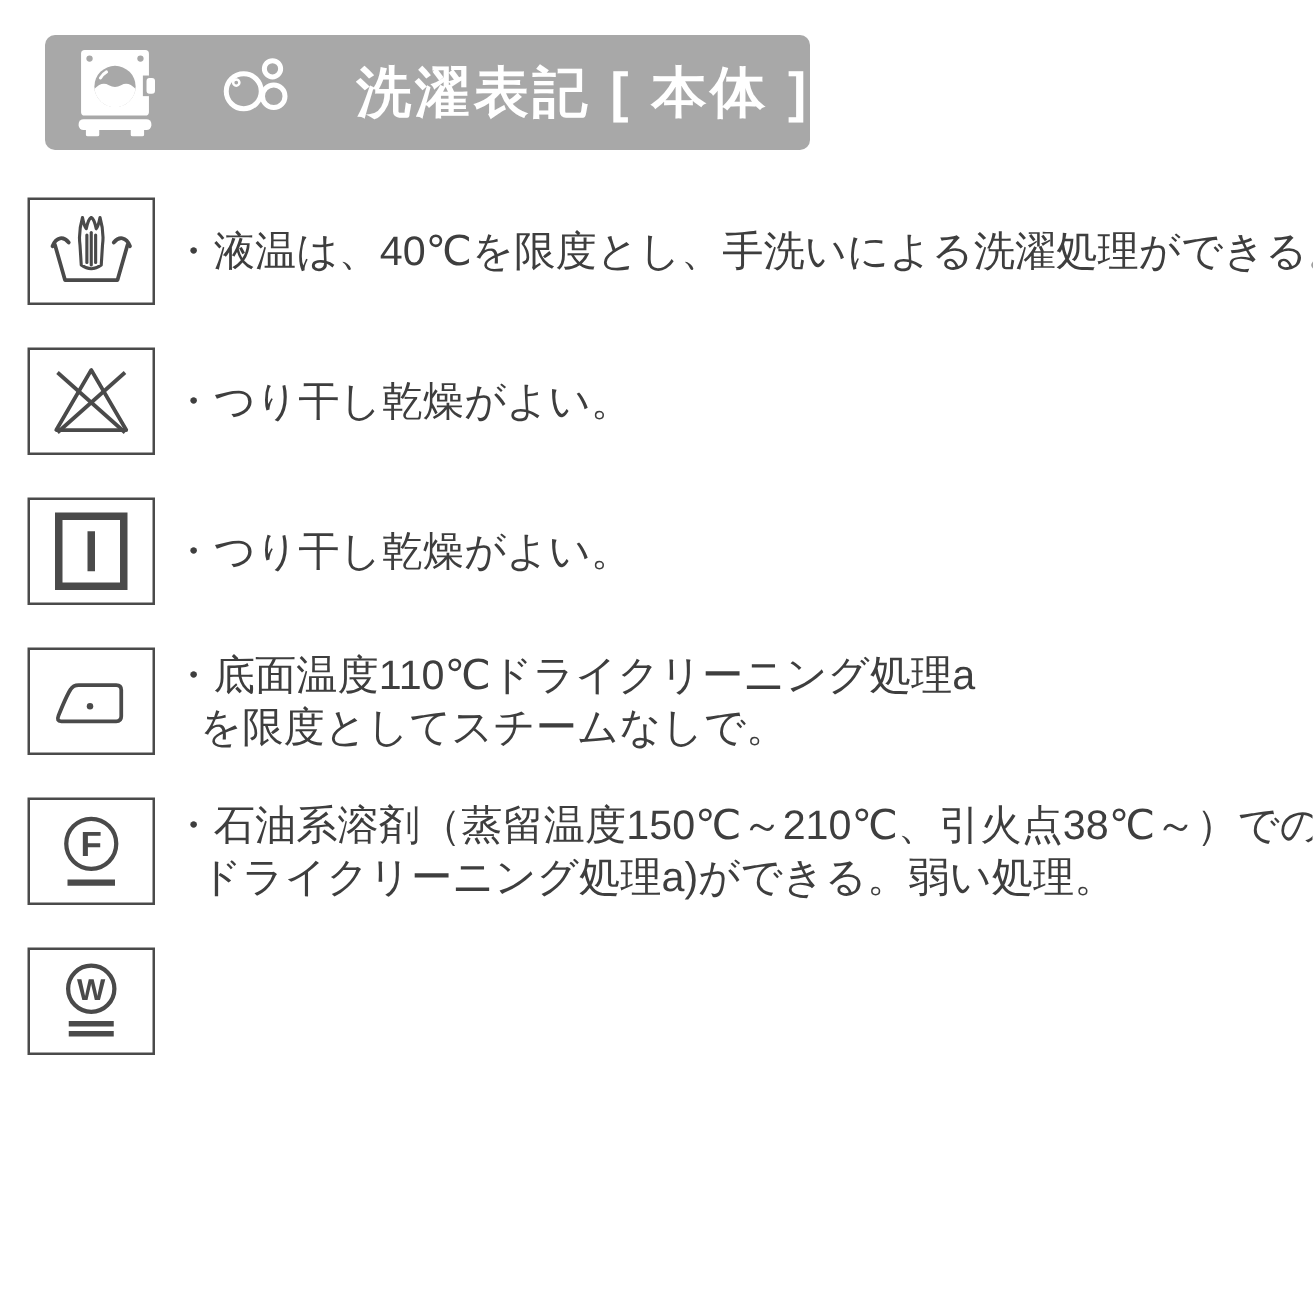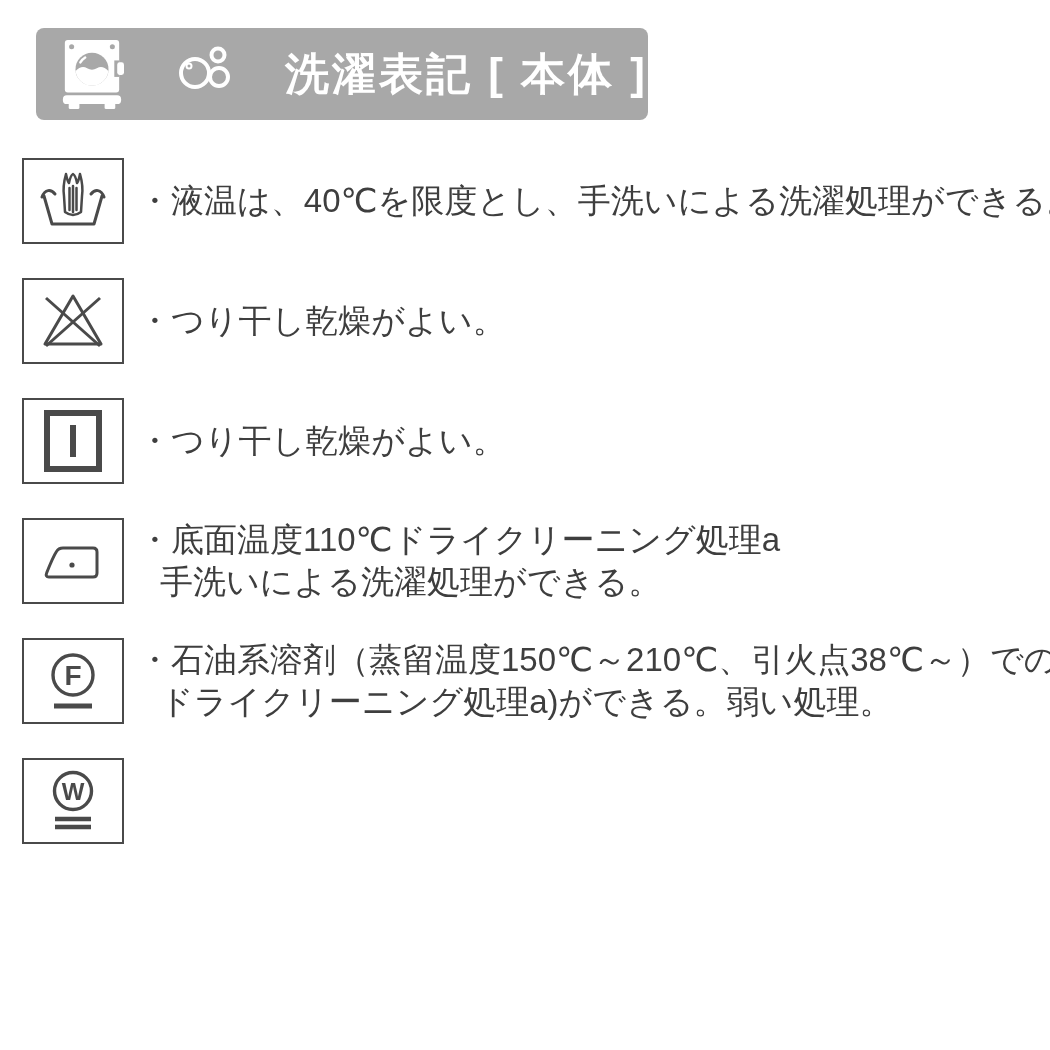--- a/index.html
+++ b/index.html
@@ -131,21 +131,21 @@
 
   <div class="row">
     <div class="sym">
       <svg width="72" height="64" viewBox="0 0 72 64">
         <path d="M12,48 Q8,48 9.8,43.5 C13,35.5 16.5,27 19.5,22.5 Q21.5,19 26,19 L56,19 Q60,19 60,23 L60,44 Q60,48 56,48 Z" fill="none" stroke="#4a4a4a" stroke-width="3" stroke-linejoin="round"></path>
         <circle cx="35" cy="36" r="2.6" fill="#4a4a4a"></circle>
       </svg>
     </div>
     <div class="txt">
       <div>・底面温度110℃ドライクリーニング処理a</div>
-      <div class="cont">手洗いによる洗濯処理ができる。</div>
+      <div class="cont">を限度としてスチームなしで。</div>
     </div>
   </div>
 
   <div class="row">
     <div class="sym">
       <svg width="72" height="66" viewBox="0 0 72 66">
         <circle cx="36" cy="27" r="20" fill="none" stroke="#4a4a4a" stroke-width="3.4"></circle>
         <text x="36" y="37" text-anchor="middle" font-size="28" font-weight="bold" fill="#4a4a4a" font-family="Liberation Sans, DejaVu Sans, sans-serif">F</text>
         <line x1="17" y1="58" x2="55" y2="58" stroke="#4a4a4a" stroke-width="5"></line>
       </svg>

